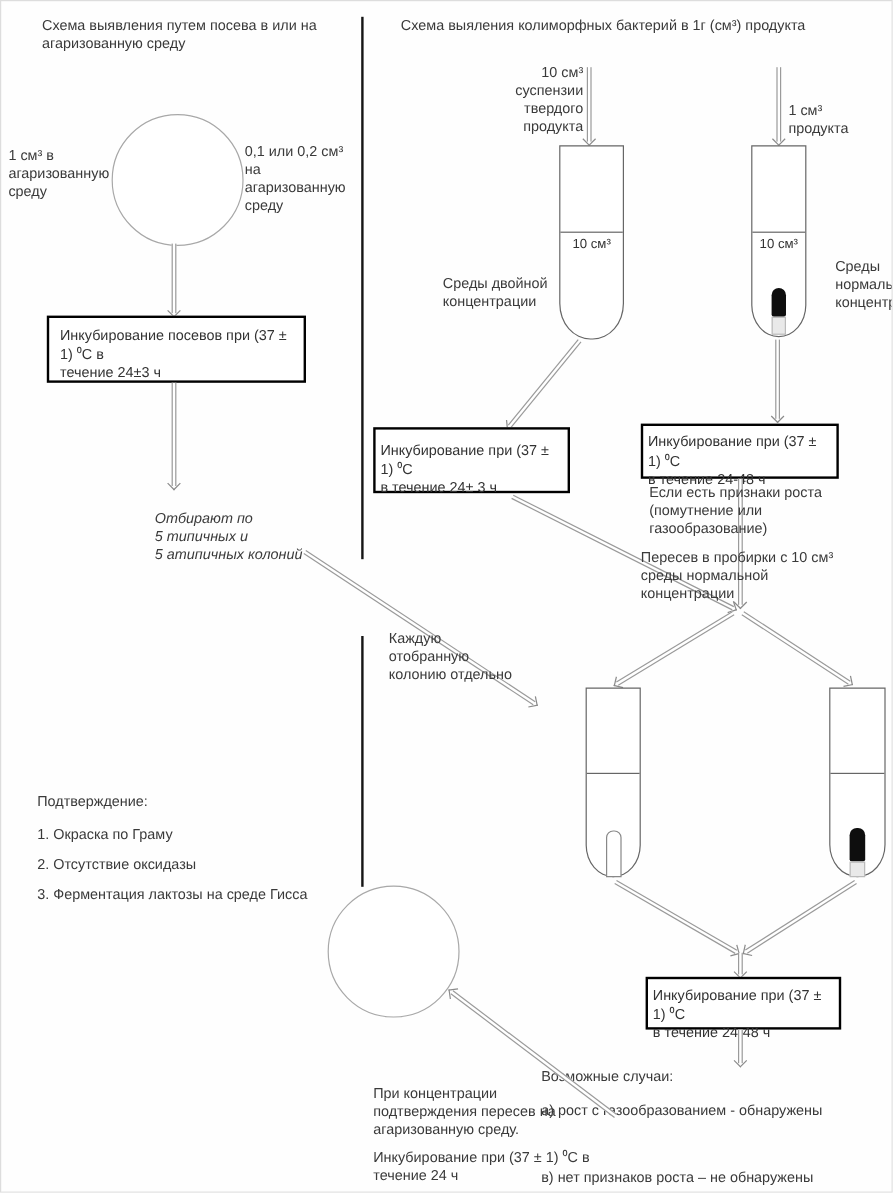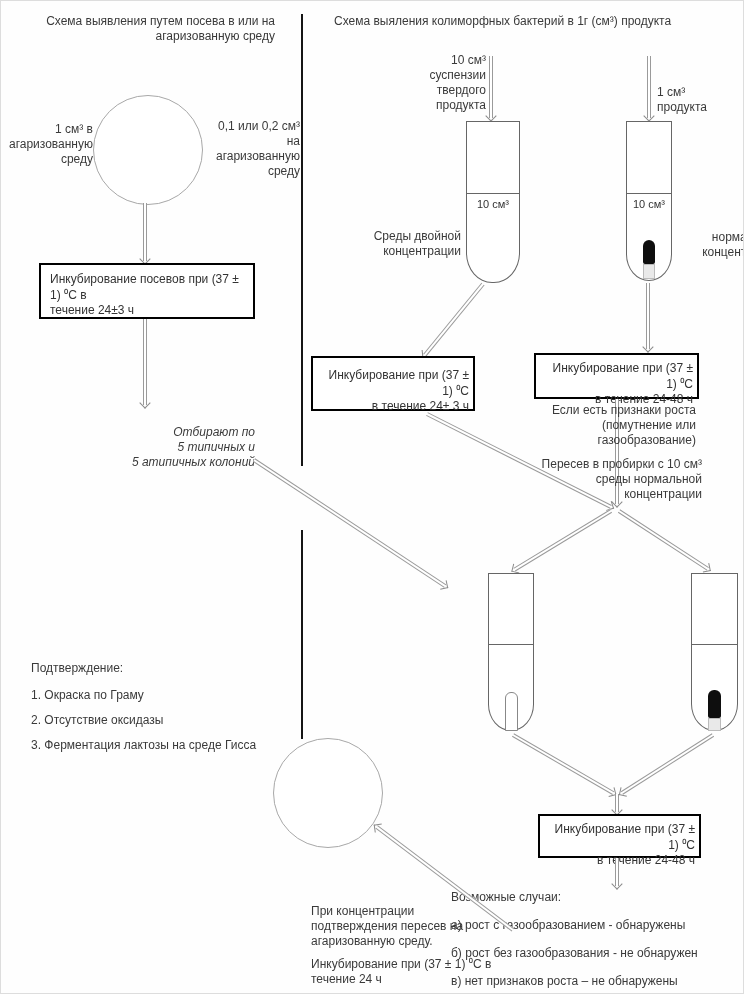--- a/index.html
+++ b/index.html
@@ -2,21 +2,21 @@
 <html><head>
 <meta charset="utf-8">
 <style>
   html,body{margin:0;padding:0;background:#fff;}
   #page{
     position:relative; width:744px; height:994px; background:#fefefe;
     border:1px solid #ddd; box-sizing:border-box; overflow:hidden;
     font-family:"Liberation Sans", sans-serif; color:#3a3a3a;
   }
   .txt{position:absolute; font-size:12px; line-height:1.26; white-space:pre-line;}
-  .ctr{text-align:right;}
+  .ctr{text-align:left;}
   .rgt{text-align:right;}
   
   .fbox{
     position:absolute; border:2px solid #000; background:#fff; box-sizing:border-box;
     font-size:12px; line-height:1.3; white-space:pre-line; color:#333;
   }
   
   .vline{position:absolute; width:2px; background:#fff; border-left:1px solid #9a9a9a; border-right:1px solid #9a9a9a;}
   .dline{position:absolute; height:2px; background:#fff; border-top:1px solid #9a9a9a; border-bottom:1px solid #9a9a9a; transform-origin:0 50%;}
   .ah{position:absolute; right:-2px; top:50%; width:7px; height:7px;
@@ -67,20 +67,22 @@
     <i class="ahd"></i>
   </div>
 
   <div class="txt ctr" style="left:128px; top:424px; width:126px;font-style:italic;">Отбирают по
 5 типичных и
 5 атипичных колоний</div>
 
   <div class="dline" style="left:253px; top:457px; width:229px; transform:rotate(33.4deg);">
     <i class="ah"></i>
   </div>
+  <div class="txt ctr" style="left:323px; top:524px; width:112px;">Каждую отобранную
+колонию отдельно</div>
 
   <div class="txt" style="left:30px; top:660px;">Подтверждение:</div>
   <div class="txt" style="left:30px; top:687px;">1. Окраска по Граму</div>
   <div class="txt" style="left:30px; top:712px;">2. Отсутствие оксидазы</div>
   <div class="txt" style="left:30px; top:737px;">3. Ферментация лактозы на среде Гисса</div>
 
   <div class="txt" style="left:333px; top:13px; width:400px;">Схема выяления колиморфных бактерий в 1г (см³) продукта</div>
 
   <div class="txt rgt" style="left:380px; top:52px; width:105px;">10 см³
 суспензии
@@ -169,21 +171,20 @@
 
   <div class="fbox ctr" style="left:537px; top:813px; width:163px; height:44px; padding:6px 4px;">Инкубирование при (37 ± 1) ⁰С
 в течение 24-48 ч</div>
 
   <div class="vline" style="left:614px; top:857px; height:28px;">
     <i class="ahd"></i>
   </div>
 
   <div class="txt" style="left:450px; top:889px;">Возможные случаи:</div>
   <div class="txt" style="left:450px; top:917px;">а) рост с газообразованием - обнаружены</div>
-  <div class="txt" style="left:450px; top:945px;">б) рост без газообразования - не обнаружен</div>
   <div class="txt" style="left:450px; top:973px;">в) нет признаков роста – не обнаружены</div>
 
   <div class="petri" style="left:272px; top:737px; width:108px; height:108px;"></div>
   <div class="dline" style="left:512px; top:927px; width:171px; transform:rotate(217.1deg);">
     <i class="ah"></i>
   </div>
 
   <div class="txt" style="left:310px; top:903px; width:185px;">При концентрации
 подтверждения пересев на
 агаризованную среду.</div>

